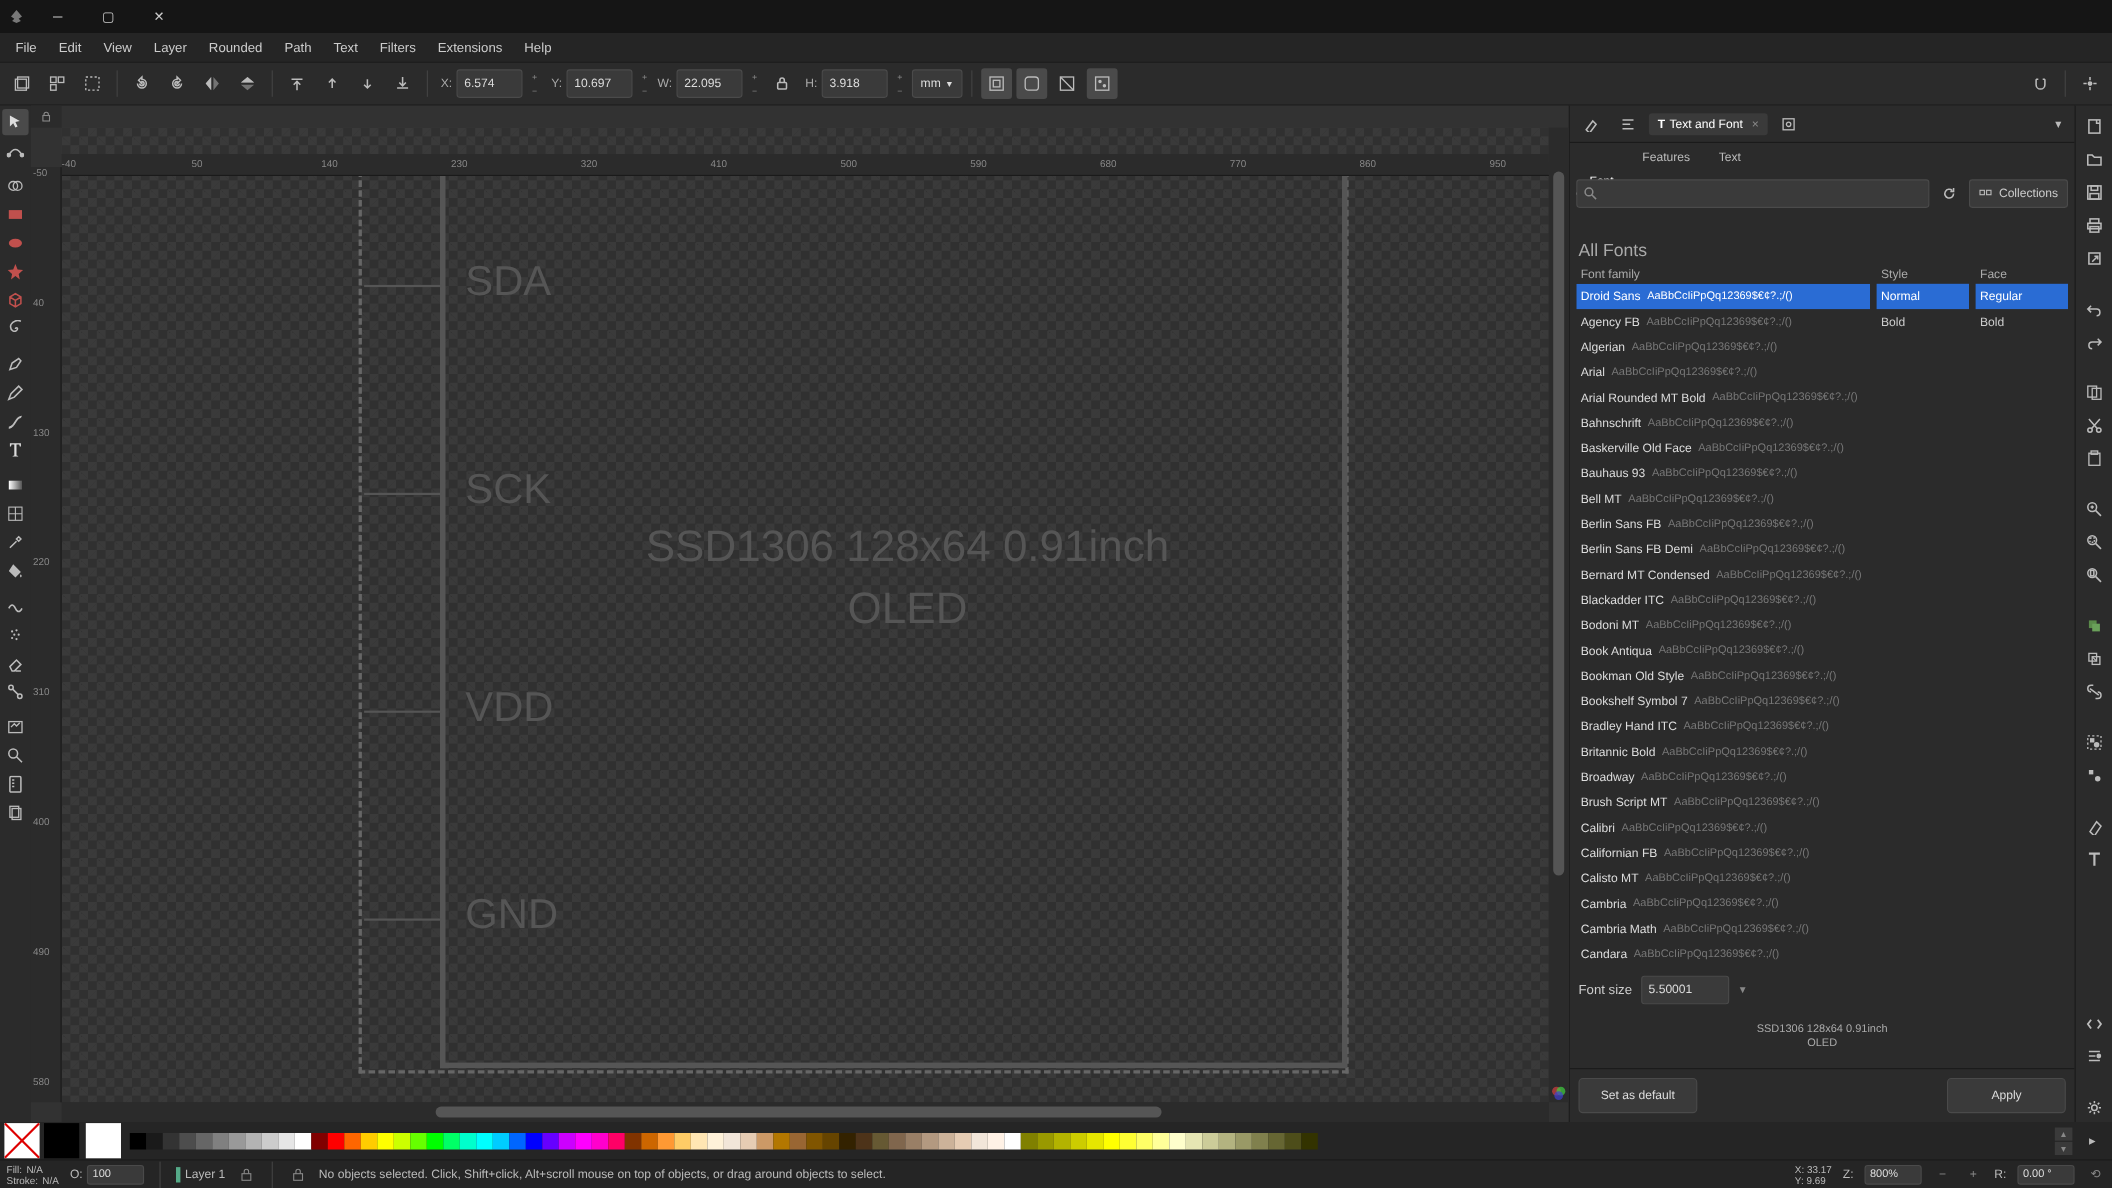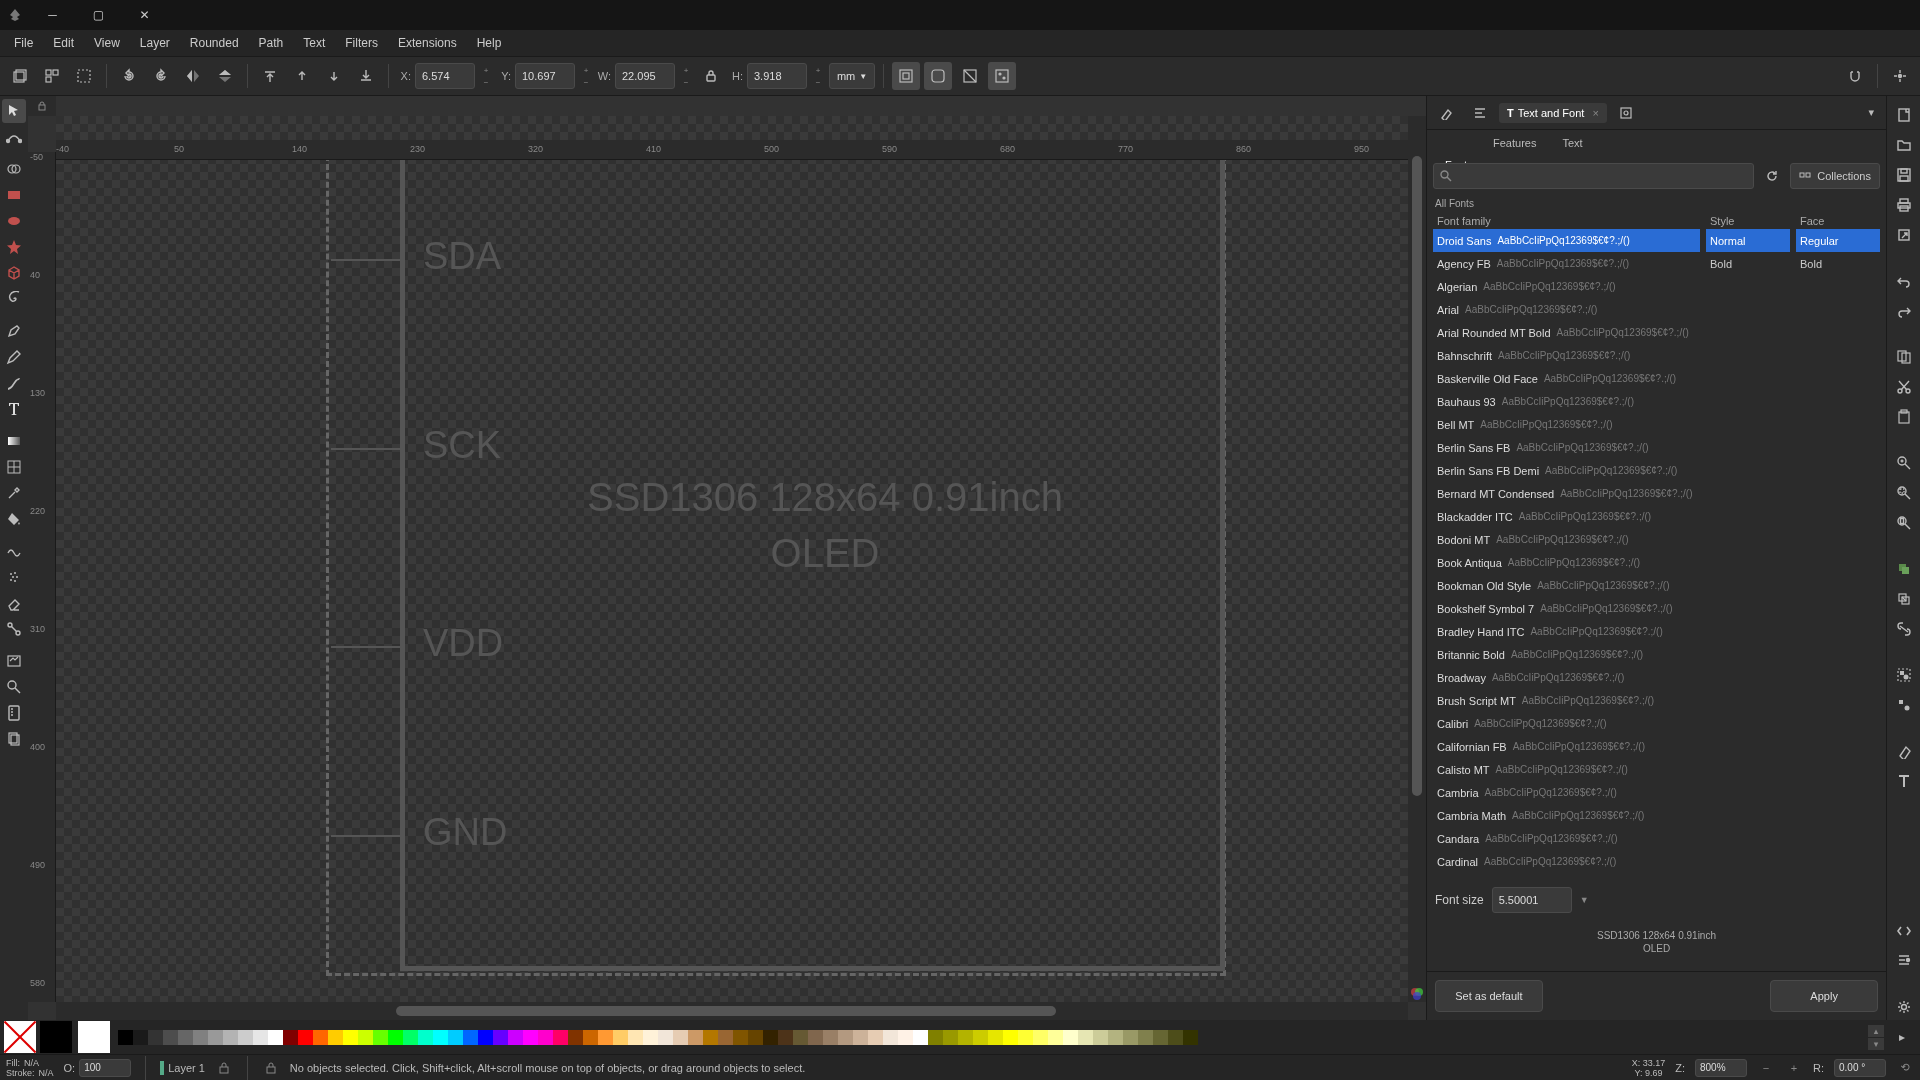--- a/index.html
+++ b/index.html
@@ -62,21 +62,21 @@
 .ptab .x { margin-left:4px; color:#888; }
 .subtabs { height:28px; display:flex; align-items:center; gap:2px; padding:0 6px; font-size:11px; }
 .subtab { padding:4px 12px; color:#bbb; border-bottom:2px solid transparent; }
 .subtab.active { border-bottom:2px solid #ccc; color:#fff;margin-top:44px; }
 .searchrow { display:flex; align-items:center; gap:4px; padding:4px 6px; }
 .searchrow input { flex:1; height:26px; background:#3a3a3a; border:1px solid #4a4a4a; color:#ddd; padding:0 24px 0 6px; font-size:11px; border-radius:3px; }
 .searchwrap { position:relative; flex:1; }
 .searchwrap .sicon { position:absolute; left:6px; top:6px; color:#888; }
 .searchwrap input { padding-left:24px; width:100%; }
 .collections { height:26px; padding:0 8px; display:flex; align-items:center; gap:6px; background:#3a3a3a; border:1px solid #4a4a4a; border-radius:3px; font-size:11px; }
-.allfonts { padding:4px 8px; font-size:10px; color:#aaa; }
+.allfonts { padding:4px 8px; font-size:16px; color:#aaa;margin-top:22px; }
 .font-columns { display:flex; padding:0 6px; gap:6px; flex:1; min-height:0; }
 .col-family { flex:1.3; display:flex; flex-direction:column; min-height:0; }
 .col-style { width:84px; }
 .col-face { width:84px; }
 .col-head { font-size:11px; color:#aaa; padding:2px 4px; }
 .font-list { flex:1; overflow:hidden; }
 .font-row { height:23px; display:flex; align-items:center; padding:0 4px; font-size:11px; gap:6px; white-space:nowrap; overflow:hidden; }
 .font-row .name { color:#ddd; }
 .font-row .sample { color:#777; font-size:10px; }
 .font-row.sel { background:#2a6cd4; color:#fff; }
@@ -100,21 +100,21 @@
 .noswatch::before, .noswatch::after { content:''; position:absolute; width:2px; height:44px; background:#d00; top:-6px; left:15px; }
 .noswatch::before { transform:rotate(45deg); }
 .noswatch::after { transform:rotate(-45deg); }
 .palscroll { margin-left:auto; display:flex; flex-direction:column; gap:1px; padding:0 4px; }
 .palscroll div { width:16px; height:12px; background:#3a3a3a; display:flex; align-items:center; justify-content:center; font-size:9px; color:#888; }
 
 .statusbar { height:26px; background:#252525; display:flex; align-items:center; padding:0 6px; font-size:11px; color:#bbb; gap:10px; border-top:1px solid #1a1a1a; }
 .statusbar .fillstroke { display:flex; flex-direction:column; font-size:9px; gap:0; line-height:10px; }
 .statusbar .fillstroke div { display:flex; gap:4px; }
 .statusbar .msg { flex:1; }
-.statusbar .xy { display:flex; flex-direction:column; font-size:9px; line-height:10px; text-align:center; }
+.statusbar .xy { display:flex; flex-direction:column; font-size:9px; line-height:10px; text-align:left; }
 .statusbar input { width:52px; height:18px; background:#3a3a3a; border:1px solid #4a4a4a; color:#ddd; padding:0 4px; font-size:10px; border-radius:3px; }
 .sbtn { width:18px; height:18px; display:flex; align-items:center; justify-content:center; color:#888; }
 </style>
 </head>
 <body>
 
 <div class="titlebar">
   <span class="icon">
       <svg width="14" height="14" viewBox="0 0 14 14">
         <path d="M7 1 L12 7 L9 9 L11 11 L7 13 L3 11 L5 9 L2 7 Z" fill="#777"></path>

